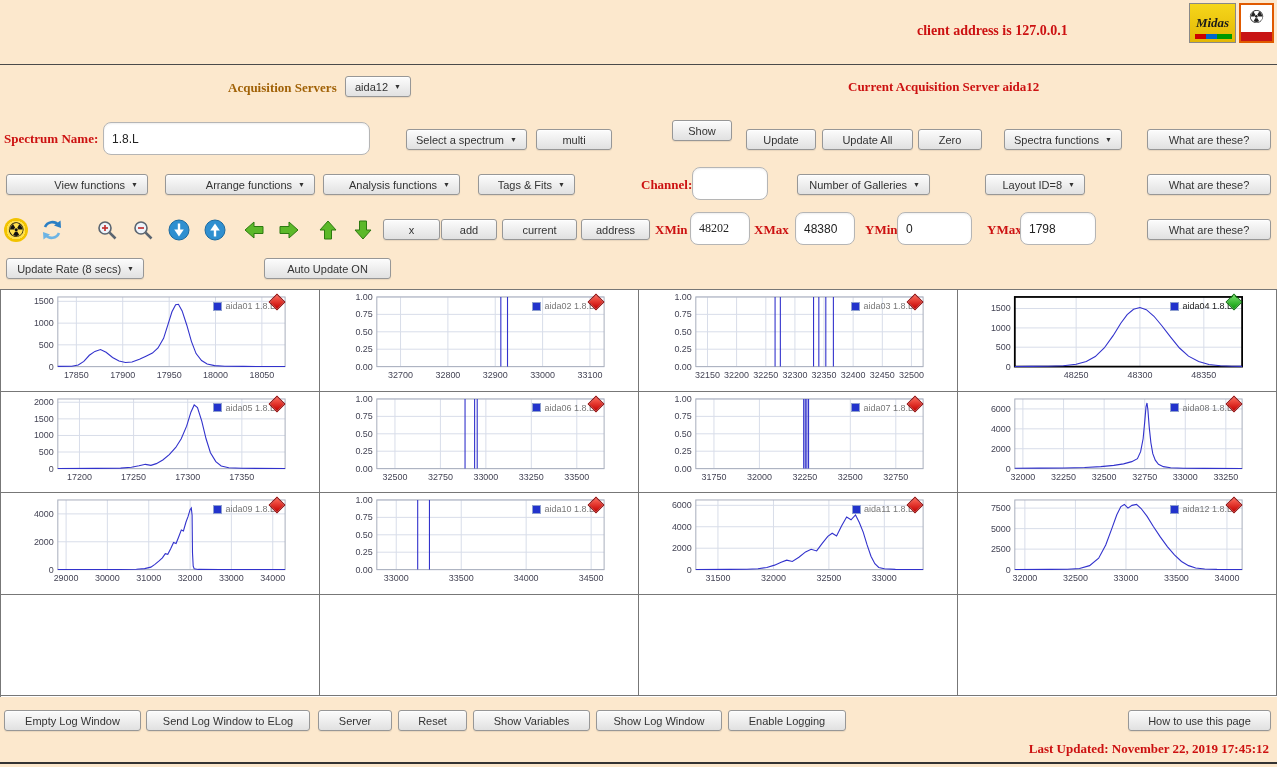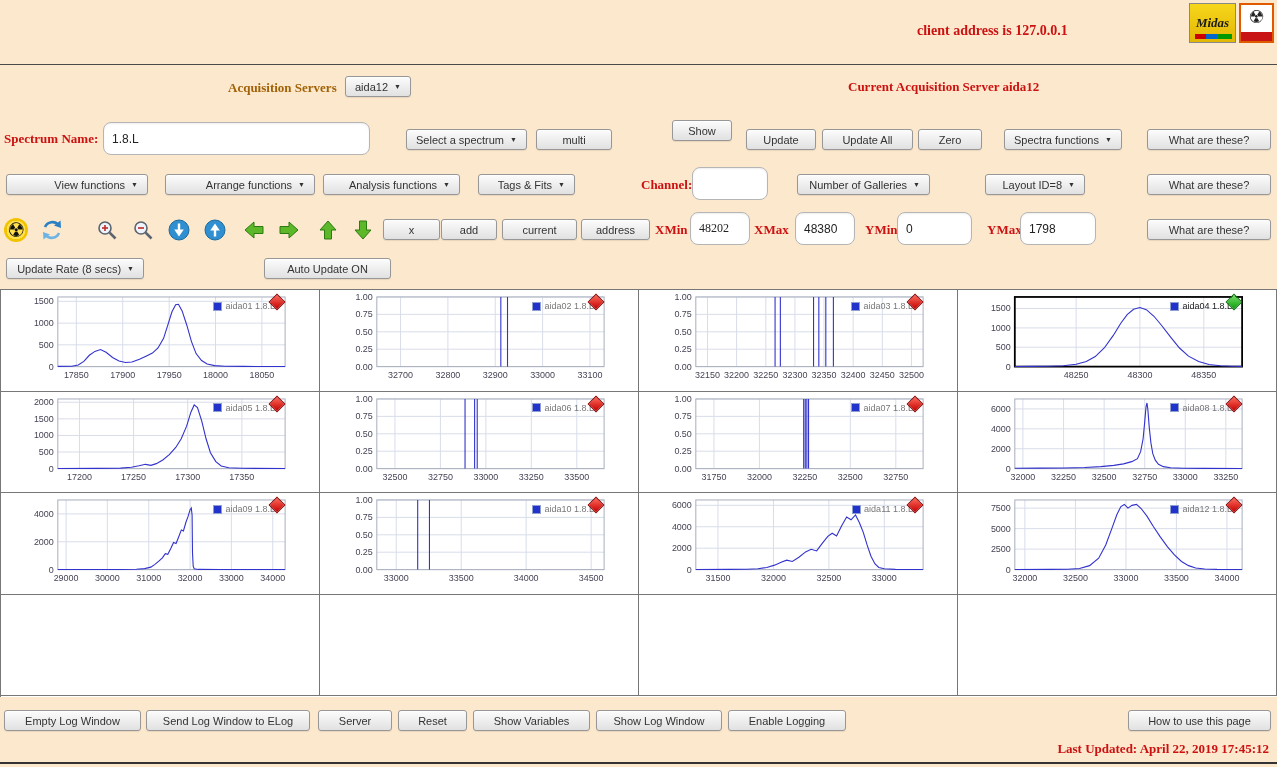--- a/index.html
+++ b/index.html
@@ -634,16 +634,16 @@
   <button class="btn" style="left:596px;top:710px;width:126px">
       <span>Show Log Window</span>
     </button>
   <button class="btn" style="left:728px;top:710px;width:118px">
       <span>Enable Logging</span>
     </button>
   <button class="btn" style="left:1128px;top:710px;width:143px">
       <span>How to use this page</span>
     </button>
 
-  <div class="rlabel" style="right:8px;top:741px;left:auto;position:absolute">Last Updated: April 22, 2019 17:45:12</div>
+  <div class="rlabel" style="right:8px;top:741px;left:auto;position:absolute">Last Updated: November 22, 2019 17:45:12</div>
   <div class="hrline bottom" style="top:762px"></div>
 
 </div>
 
 </body></html>

